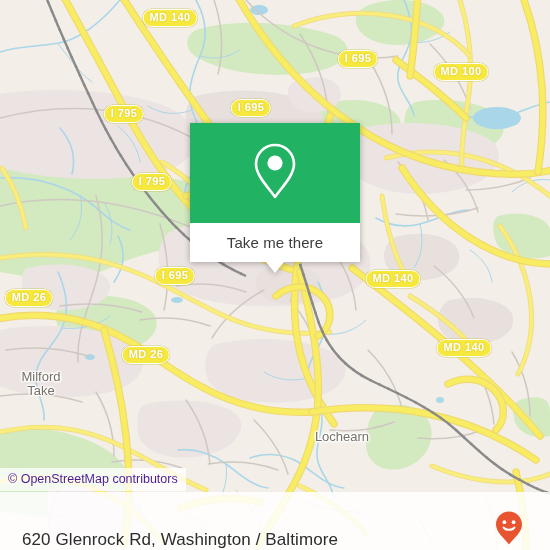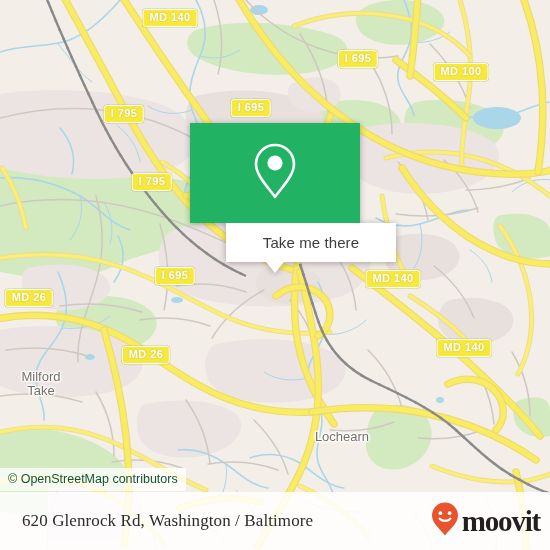--- a/index.html
+++ b/index.html
@@ -12,21 +12,21 @@
 
   
   #map{position:absolute;left:0;top:0;width:550px;height:550px;overflow:hidden;background:#f3efe8;}
   #map svg{position:absolute;left:0;top:0;}
 
   
   .shield{
     position:absolute;
     background:#f7e83e;
     border:1.5px solid #ffffff;
-    border-radius:3px;
+    border-radius:9px;
     color:#ffffff;
     font-size:11px;
     font-weight:bold;
     letter-spacing:.4px;
     padding:2px 6px 3px 6px;
     line-height:11px;
     white-space:nowrap;
     box-shadow:0 0 0 .5px rgba(190,175,30,.55);
     text-shadow:0 0 2px rgba(120,110,20,.35);
     transform:translate(-50%,-50%);
@@ -49,49 +49,49 @@
   #popup{
     position:absolute;left:190px;top:123px;width:170px;
     filter:drop-shadow(0 1px 3px rgba(0,0,0,.30));
   }
   #popup-head{
     background:#22b264;height:100px;width:100%;
     display:flex;align-items:center;justify-content:center;
   }
   #popup-body{
     background:#ffffff;height:39px;width:100%;
-    display:flex;align-items:center;justify-content:center;margin-left:36px;
+    display:flex;align-items:center;justify-content:center;
   }
   #popup-label{
     color:#3c3c3c;font-size:15px;letter-spacing:.1px;
   }
   #popup-tail{
     position:absolute;left:50%;top:139px;
     width:0;height:0;margin-left:-9px;
     border-left:9px solid transparent;
     border-right:9px solid transparent;
     border-top:11px solid #ffffff;
   }
 
   
   #attrib{
     position:absolute;left:0;top:468px;
     background:rgba(255,255,255,.78);
-    color:#14532d;font-size:12.5px;
+    color:#4c1d95;font-size:12.5px;
     padding:4px 8px 5px 8px;
     line-height:14px;
     white-space:nowrap;
   }
 
   
   #footer{
     position:absolute;left:0;top:492px;width:550px;height:58px;
     background:rgba(255,255,255,.86);
-    display:flex;align-items:center;justify-content:space-between;
-    box-sizing:border-box;padding:0 10px 0 22px;font-family:Liberation Serif, serif;
+    display:flex;align-items:flex-end;justify-content:space-between;
+    box-sizing:border-box;padding:0 26px 0 22px;
   }
   #footer-address{
     color:#2c2c2c;font-size:17px;letter-spacing:.1px;white-space:nowrap;
   }
   #brand{display:flex;align-items:center;gap:2px;}
   #brand-word{
     color:#231f20;font-size:29px;font-weight:bold;letter-spacing:-1.2px;
     line-height:29px;
   }
 </style>
@@ -418,17 +418,16 @@
     <div id="footer-address">620 Glenrock Rd, Washington / Baltimore</div>
     <div id="brand">
       <span>
         <svg width="30" height="36" viewBox="0 0 30 36" aria-hidden="true">
           <path d="M15 1.5 C7.8 1.5 2 7.3 2 14.5 C2 22 10 28 15 34.5 C20 28 28 22 28 14.5 C28 7.3 22.2 1.5 15 1.5 Z" fill="#e8542f"></path>
           <circle cx="10.4" cy="12.2" r="1.85" fill="#ffffff"></circle>
           <circle cx="19.6" cy="12.2" r="1.85" fill="#ffffff"></circle>
           <path d="M9.6 17.6 C11.6 20.4 18.4 20.4 20.4 17.6" fill="none" stroke="#ffffff" stroke-width="2.1" stroke-linecap="round"></path>
         </svg>
       </span>
-      <span id="brand-word">moovit</span>
     </div>
   </div>
 
 </div>
 
 </body></html>

